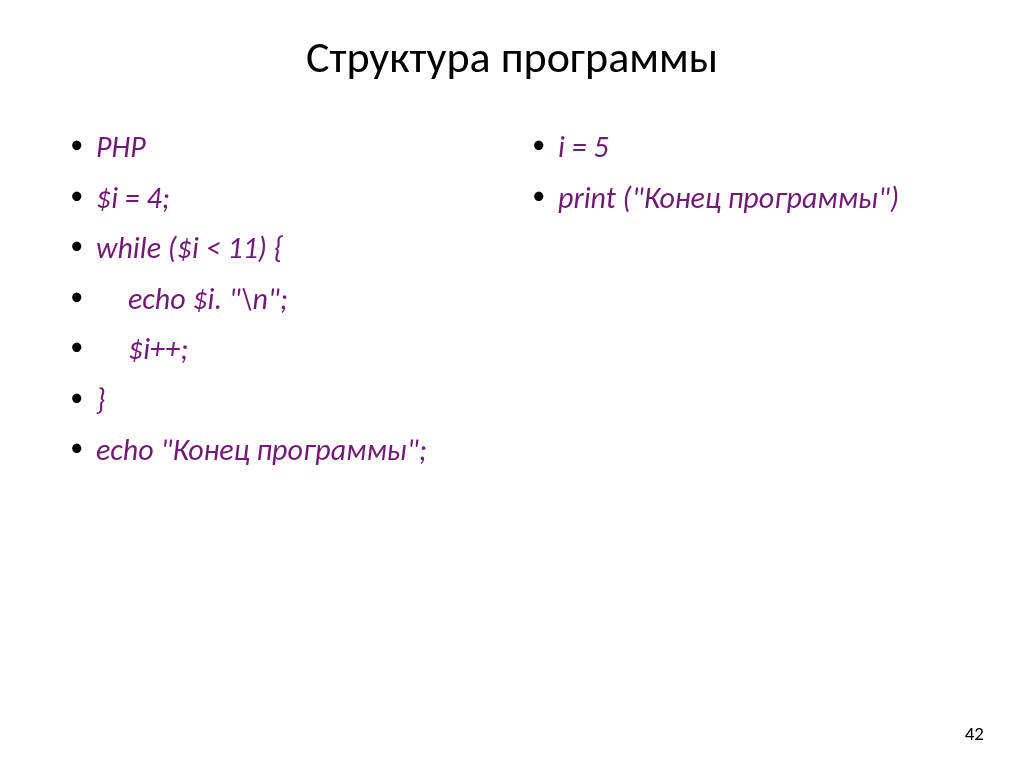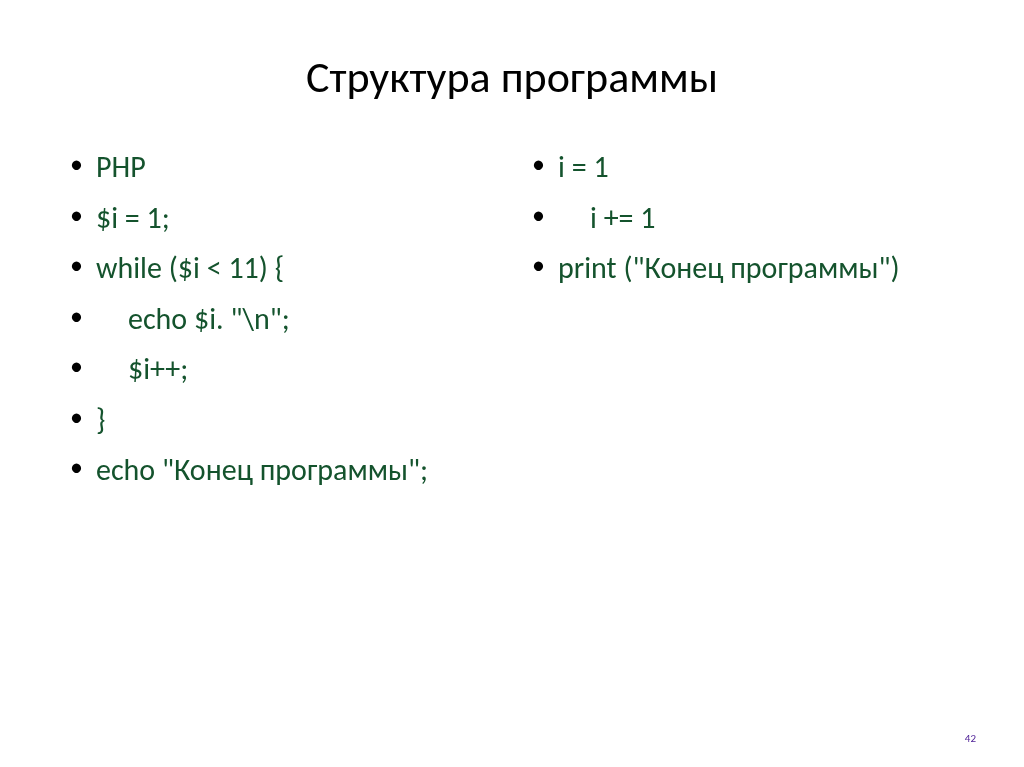--- a/index.html
+++ b/index.html
@@ -11,21 +11,21 @@
       width: 1024px;
       height: 767px;
       background: #ffffff;
       font-family: Calibri, Arial, sans-serif;
       position: relative;
       overflow: hidden;
     }
     .slide {
       width: 100%;
       height: 100%;
-      padding: 40px 60px;
+      padding: 20px 60px;
       position: relative;
     }
     .title {
       text-align: center;
       font-size: 44px;
       font-weight: 400;
       color: #000;
       margin-bottom: 40px;
       margin-top: 10px;
     }
@@ -34,67 +34,67 @@
       gap: 20px;
     }
     .column {
       flex: 1;
     }
     .bullet-list {
       list-style: none;
     }
     .bullet-item {
       font-size: 30px;
-      color: #14532d;
+      color: #701a75;
       line-height: 1.55;
       position: relative;
       padding-left: 36px;
       margin-bottom: 4px;
+      font-style: italic;
     }
     .bullet-item::before {
       content: "•";
       position: absolute;
       left: 10px;
       top: 0;
       color: #000;
       font-size: 26px;
     }
     .indent {
       display: inline-block;
       width: 32px;
     }
     .page-number {
       position: absolute;
       bottom: 22px;
-      right: 48px;
-      font-size: 11px;
-      color: #4c1d95;
+      right: 40px;
+      font-size: 19px;
+      color: #000000;
     }
   </style>
 </head>
 <body>
 
 <div class="slide">
   <h1 class="title">Структура программы</h1>
 
   <div class="columns">
     <div class="column">
       <ul class="bullet-list" id="left-list">
           <li class="bullet-item">PHP</li>
-          <li class="bullet-item">$i = 1;</li>
+          <li class="bullet-item">$i = 4;</li>
           <li class="bullet-item">while ($i &lt; 11) {</li>
           <li class="bullet-item"><span class="indent"></span>echo $i. "\n";</li>
           <li class="bullet-item"><span class="indent"></span>$i++;</li>
           <li class="bullet-item">}</li>
           <li class="bullet-item">echo "Конец программы";</li>
         </ul>
     </div>
     <div class="column">
       <ul class="bullet-list" id="right-list">
-          <li class="bullet-item">i = 1</li>
-          <li class="bullet-item"><span class="indent"></span>i  +=  1</li>
+          <li class="bullet-item">i = 5</li>
           <li class="bullet-item">print ("Конец программы")</li>
         </ul>
     </div>
   </div>
 
   <div class="page-number">42</div>
 </div>
 
 </body></html>

